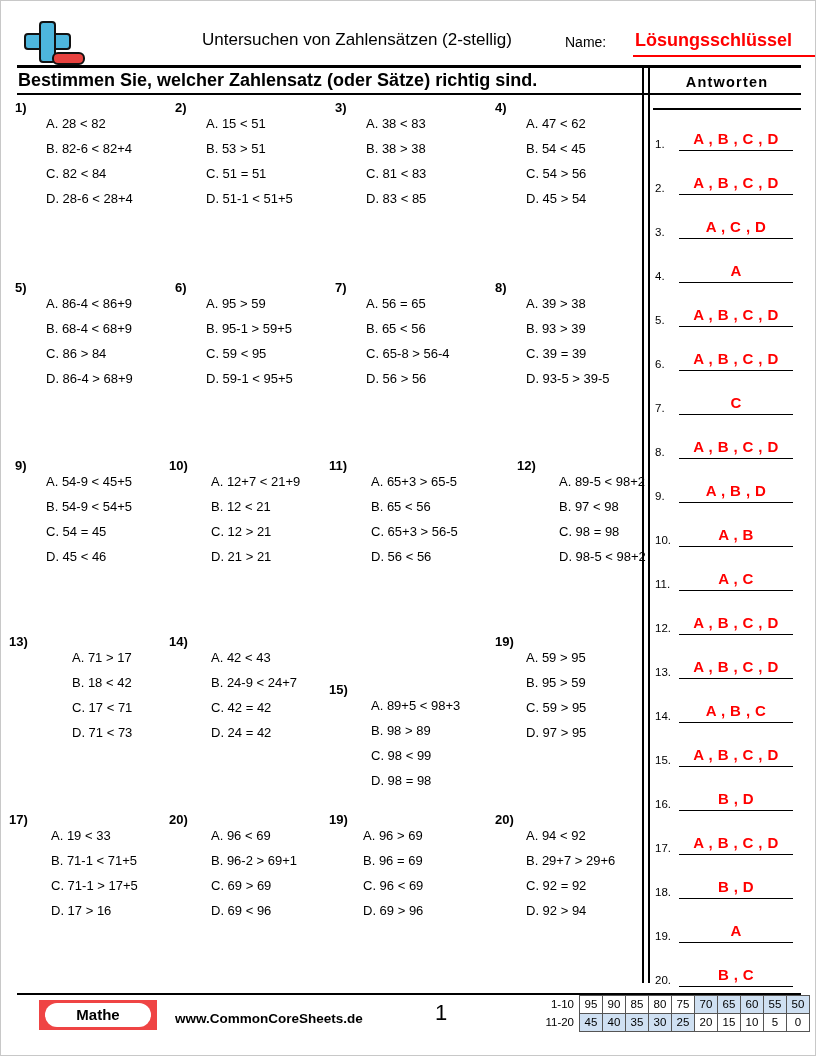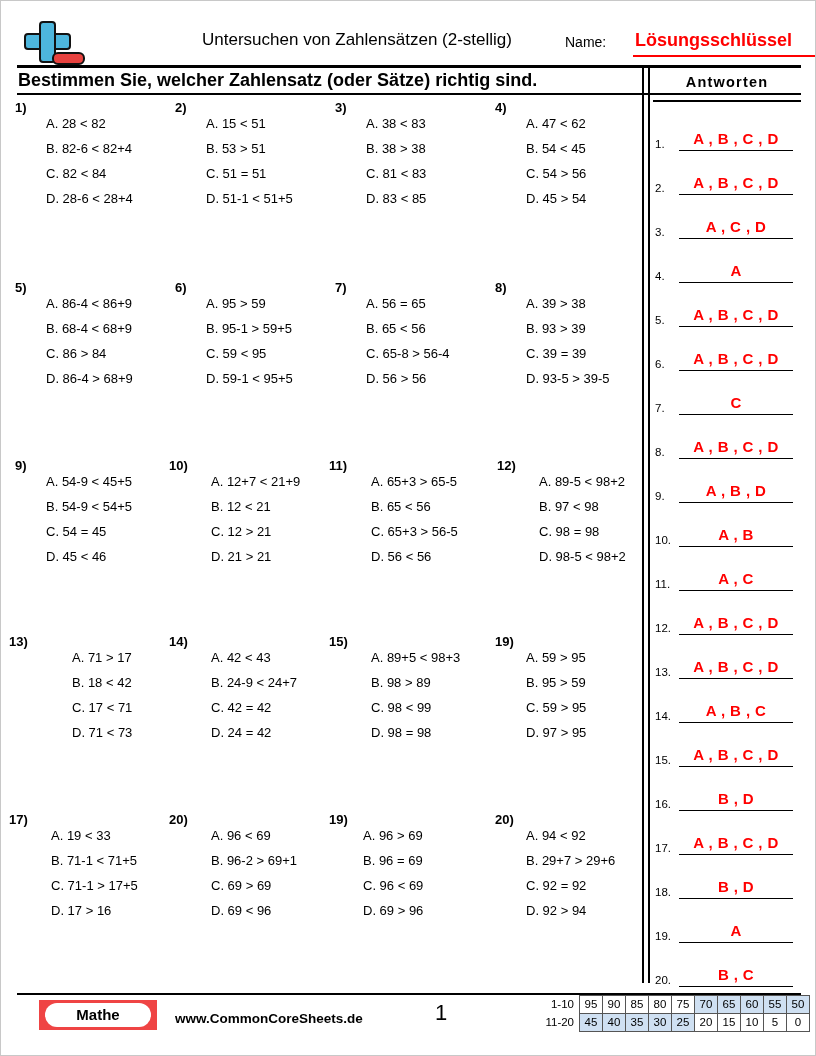--- a/index.html
+++ b/index.html
@@ -215,21 +215,21 @@
     position: absolute;
     left: 0px;
     top: 4px;
     width: 148px;
     text-align: center;
     font-size: 14.5px;
     font-weight: bold;
     letter-spacing: 1.2px;
     line-height: 19px;
     border-bottom: 2px solid #000000;
-    padding-bottom: 8px;
+    padding-bottom: 16px;
     box-sizing: border-box;
   }
   .arow {
     position: absolute;
     left: 0px;
     width: 148px;
     height: 40px;
   }
   .anum {
     position: absolute;
@@ -465,21 +465,21 @@
       </div>
       <div class="qcell" style="left:320px;">
         <div class="qnum" style="left:8px;">11)</div>
         <div class="qopts" style="left:50px;">
           <div class="qopt">A. 65+3 &gt; 65-5</div>
           <div class="qopt">B. 65 &lt; 56</div>
           <div class="qopt">C. 65+3 &gt; 56-5</div>
           <div class="qopt">D. 56 &lt; 56</div>
         </div>
       </div>
-      <div class="qcell" style="left:488px;">
+      <div class="qcell" style="left:508px;">
         <div class="qnum" style="left:8px;">12)</div>
         <div class="qopts" style="left:50px;">
           <div class="qopt">A. 89-5 &lt; 98+2</div>
           <div class="qopt">B. 97 &lt; 98</div>
           <div class="qopt">C. 98 = 98</div>
           <div class="qopt">D. 98-5 &lt; 98+2</div>
         </div>
       </div>
     </div>
 
@@ -495,21 +495,21 @@
       </div>
       <div class="qcell" style="left:160px;">
         <div class="qnum" style="left:8px;">14)</div>
         <div class="qopts" style="left:50px;">
           <div class="qopt">A. 42 &lt; 43</div>
           <div class="qopt">B. 24-9 &lt; 24+7</div>
           <div class="qopt">C. 42 = 42</div>
           <div class="qopt">D. 24 = 42</div>
         </div>
       </div>
-      <div class="qcell" style="left:320px;">
+      <div class="qcell" style="left:320px;margin-top:48px;">
         <div class="qnum" style="left:8px;">15)</div>
         <div class="qopts" style="left:50px;">
           <div class="qopt">A. 89+5 &lt; 98+3</div>
           <div class="qopt">B. 98 &gt; 89</div>
           <div class="qopt">C. 98 &lt; 99</div>
           <div class="qopt">D. 98 = 98</div>
         </div>
       </div>
       <div class="qcell" style="left:480px;">
         <div class="qnum">19)</div>

